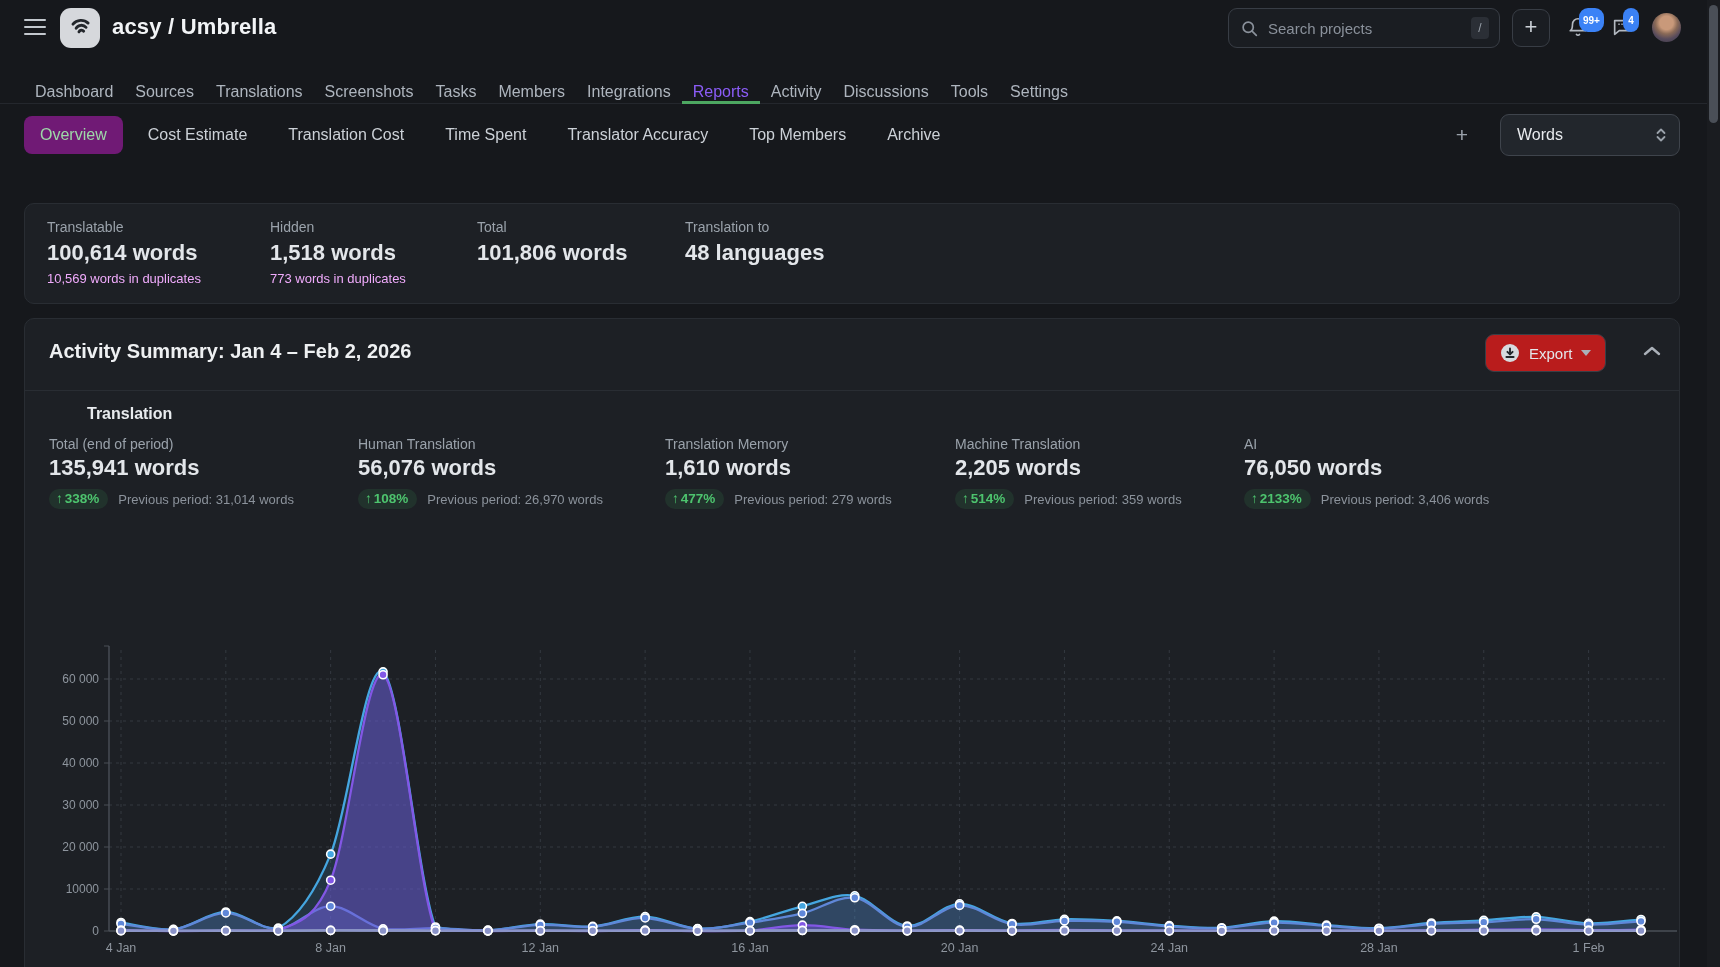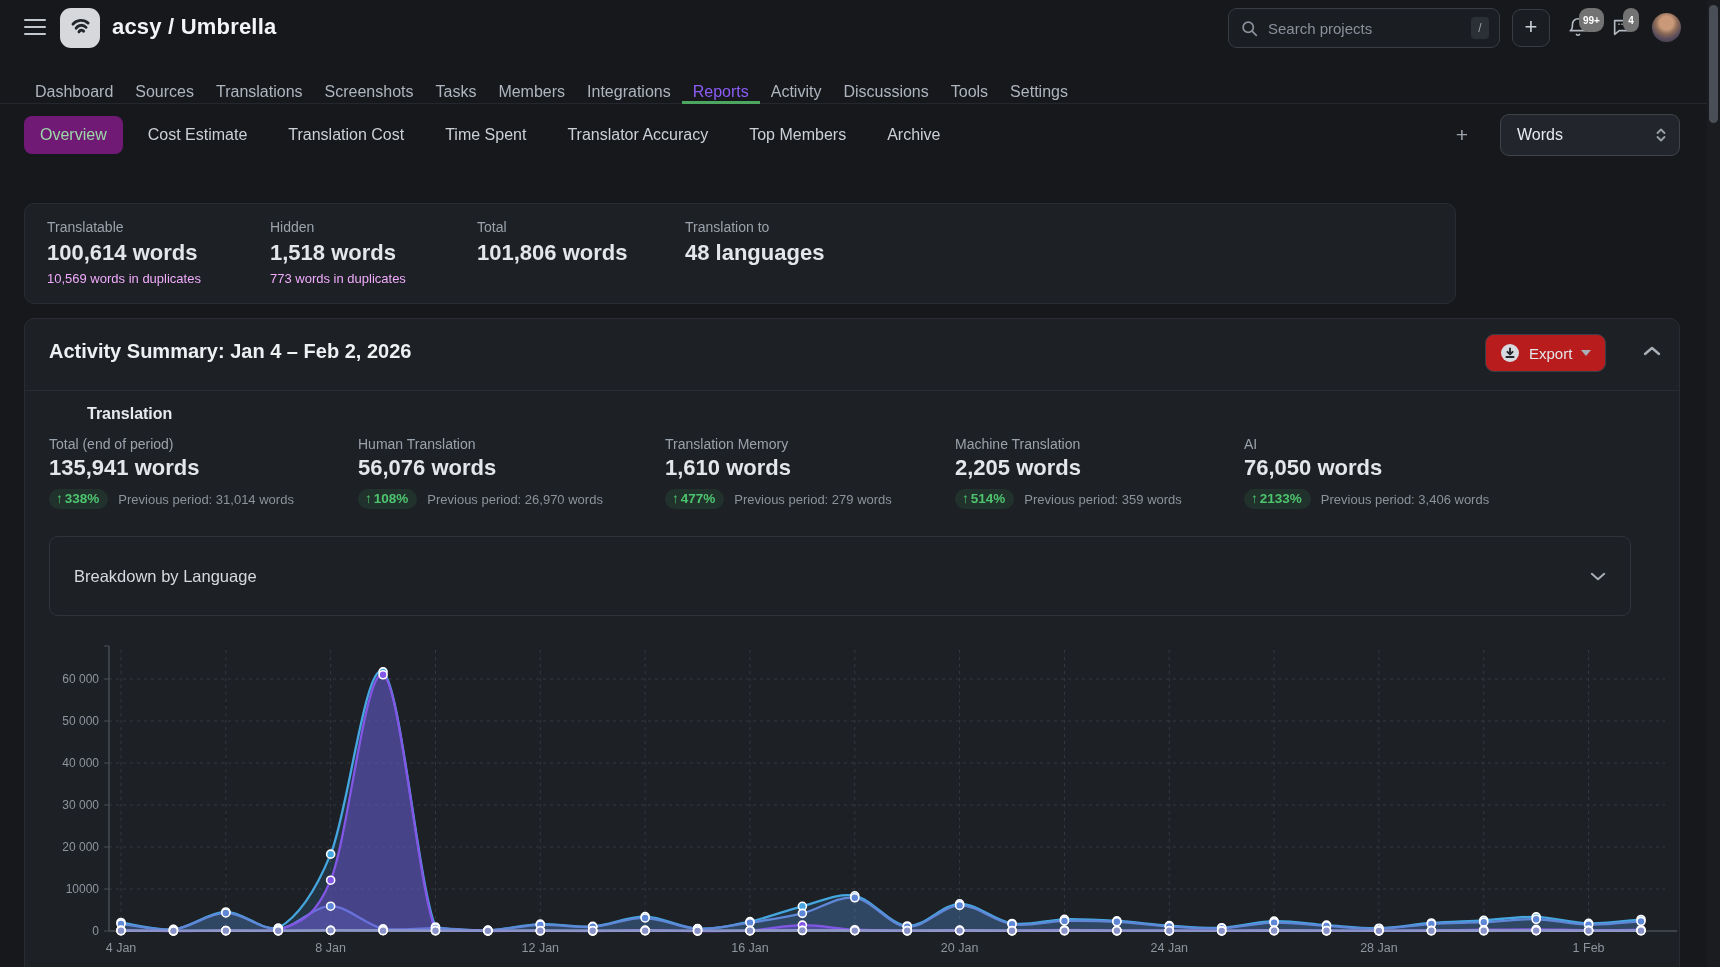--- a/index.html
+++ b/index.html
@@ -12,37 +12,37 @@
   .topbar { position:absolute; left:0; top:0; width:1720px; height:55px; display:flex; align-items:center; }
   .burger { position:absolute; left:24px; top:19px; width:22px; height:16px; display:flex; flex-direction:column; justify-content:space-between; cursor:pointer; }
   .burger span { display:block; height:2px; border-radius:1px; background:#c3c8ce; }
   .logo { position:absolute; left:60px; top:8px; width:40px; height:40px; border-radius:11px; background:#d6d8dc; display:flex; align-items:center; justify-content:center; }
   .title { position:absolute; left:112px; top:14px; font-size:22px; font-weight:700; color:#f2f4f6; letter-spacing:.2px; }
   .search { position:absolute; left:1228px; top:8px; width:272px; height:40px; border:1px solid #383d45; border-radius:9px; background:#1a1d22; display:flex; align-items:center; padding:0 10px 0 12px; }
   .search .ph { flex:1; margin-left:10px; font-size:15px; color:#8a919b; }
   .kbd { width:18px; height:22px; border-radius:4px; background:#2b2f36; color:#9aa1aa; font-size:12px; display:flex; align-items:center; justify-content:center; }
   .addbtn { position:absolute; left:1512px; top:9px; width:38px; height:38px; border:1px solid #383d45; border-radius:9px; background:#1a1d22; color:#cdd2d8; font-size:22px; line-height:34px; text-align:center; cursor:pointer; }
   .iconbtn { position:absolute; top:16px; width:24px; height:24px; cursor:pointer; }
-  .badge { position:absolute; top:-8px; left:12px; min-width:16px; height:16px; padding:12px 4px; border-radius:9px; background:#737373; color:#fff; font-size:10px; font-weight:700; display:flex; align-items:center; justify-content:center; }
+  .badge { position:absolute; top:-8px; left:12px; min-width:16px; height:16px; padding:12px 4px; border-radius:9px; background:#3b82f6; color:#fff; font-size:10px; font-weight:700; display:flex; align-items:center; justify-content:center; }
   .avatar { position:absolute; left:1652px; top:13px; width:29px; height:29px; border-radius:50%; cursor:pointer;
     background: radial-gradient(circle at 50% 34%, #c9997a 0 28%, #8a6a57 46%, #564a5c 68%, #3a3845 100%); }
   
   .mainnav { position:absolute; left:0; top:55px; width:1720px; height:49px; border-bottom:1px solid #24272d; display:flex; align-items:flex-end; padding-left:24px; }
   .mainnav a { display:flex; align-items:center; padding:0 11px; font-size:16px; color:#aeb5be; cursor:pointer; border-bottom:3px solid transparent; margin-bottom:-1px; }
   .mainnav a.active { color:#8b5cf6; border-bottom-color:#4da761; }
   
   .subtabs { position:absolute; left:0; top:104px; width:1720px; height:62px; display:flex; align-items:center; padding:0 40px 0 24px; }
   .subtabs .tab { padding:10px 16px; margin-right:9px; font-size:16px; color:#ccd1d7; border-radius:8px; cursor:pointer; white-space:nowrap; }
   .subtabs .tab.active { background:#701a75; color:#9ed8a8; }
   .tab-add { margin-left:auto; color:#9aa1aa; font-size:21px; padding:4px 10px; cursor:pointer; }
   .unit-select { margin-left:22px; width:180px; height:42px; border:1px solid #3f444c; border-radius:9px; background:#22262c; display:flex; align-items:center; padding:0 12px 0 16px; cursor:pointer; }
   .unit-select .val { flex:1; font-size:16px; color:#e8eaee; }
   
   .card { position:absolute; background:#1d2025; border:1px solid #292d33; border-radius:10px; }
-  .stats-card { left:24px; top:203px; width:1432px; height:101px; }
+  .stats-card { left:24px; top:203px; width:1656px; height:101px; }
   .scol { position:absolute; top:0; }
   .scol .lbl { position:absolute; top:15px; font-size:14px; color:#9aa2ab; white-space:nowrap; }
   .scol .val { position:absolute; top:36px; font-size:22px; font-weight:700; color:#e3e6ea; white-space:nowrap; }
   .scol .sub { position:absolute; top:67px; font-size:13px; color:#f0abfc; white-space:nowrap; }
   
   .activity-card { left:24px; top:318px; width:1656px; height:680px; }
   .act-title { position:absolute; left:24px; top:21px; font-size:20px; font-weight:700; color:#eef0f2; }
   .export-btn { position:absolute; left:1460px; top:15px; height:38px; padding:8px 14px; border:1px solid #3a3f47; border-radius:9px; background:#b91c1c; display:flex; align-items:center; gap:9px; cursor:pointer; }
   .export-btn .lbl { font-size:15px; color:#e4e7ea; }
   .caret { width:0; height:0; border-left:5px solid transparent; border-right:5px solid transparent; border-top:6px solid #aab0b8; }
@@ -240,26 +240,20 @@
     <div class="val">76,050 words</div>
     <div class="row">
         <span class="chip">
           <span>↑</span>
           <span>2133%</span>
         </span>
         <span class="prev">Previous period: 3,406 words</span>
       </div>
   </div>
 
-  <div class="breakdown">
-    <span class="lbl">Breakdown by Language</span>
-    <svg width="16" height="11" viewBox="0 0 18 12" fill="none" stroke="#aab0b8" stroke-width="2.2" stroke-linecap="round" stroke-linejoin="round">
-      <path d="M2 3 L9 9 L16 3"></path>
-    </svg>
-  </div>
 
   <div class="chart-wrap">
     <svg id="chart" width="1656" height="361" viewBox="0 0 1656 361">
         <line x1="79" y1="293" x2="84" y2="293" stroke="#4a4f57" stroke-width="1"></line>
         <text x="74" y="297" text-anchor="end" fill="#8e959e" font-size="12px" font-family="Liberation Sans, sans-serif">0</text>
         <line x1="84" y1="251" x2="1640" y2="251" stroke="#343940" stroke-dasharray="3 4" stroke-width="1"></line>
         <line x1="79" y1="251" x2="84" y2="251" stroke="#4a4f57" stroke-width="1"></line>
         <text x="74" y="255" text-anchor="end" fill="#8e959e" font-size="12px" font-family="Liberation Sans, sans-serif">10000</text>
         <line x1="84" y1="209" x2="1640" y2="209" stroke="#343940" stroke-dasharray="3 4" stroke-width="1"></line>
         <line x1="79" y1="209" x2="84" y2="209" stroke="#4a4f57" stroke-width="1"></line>

